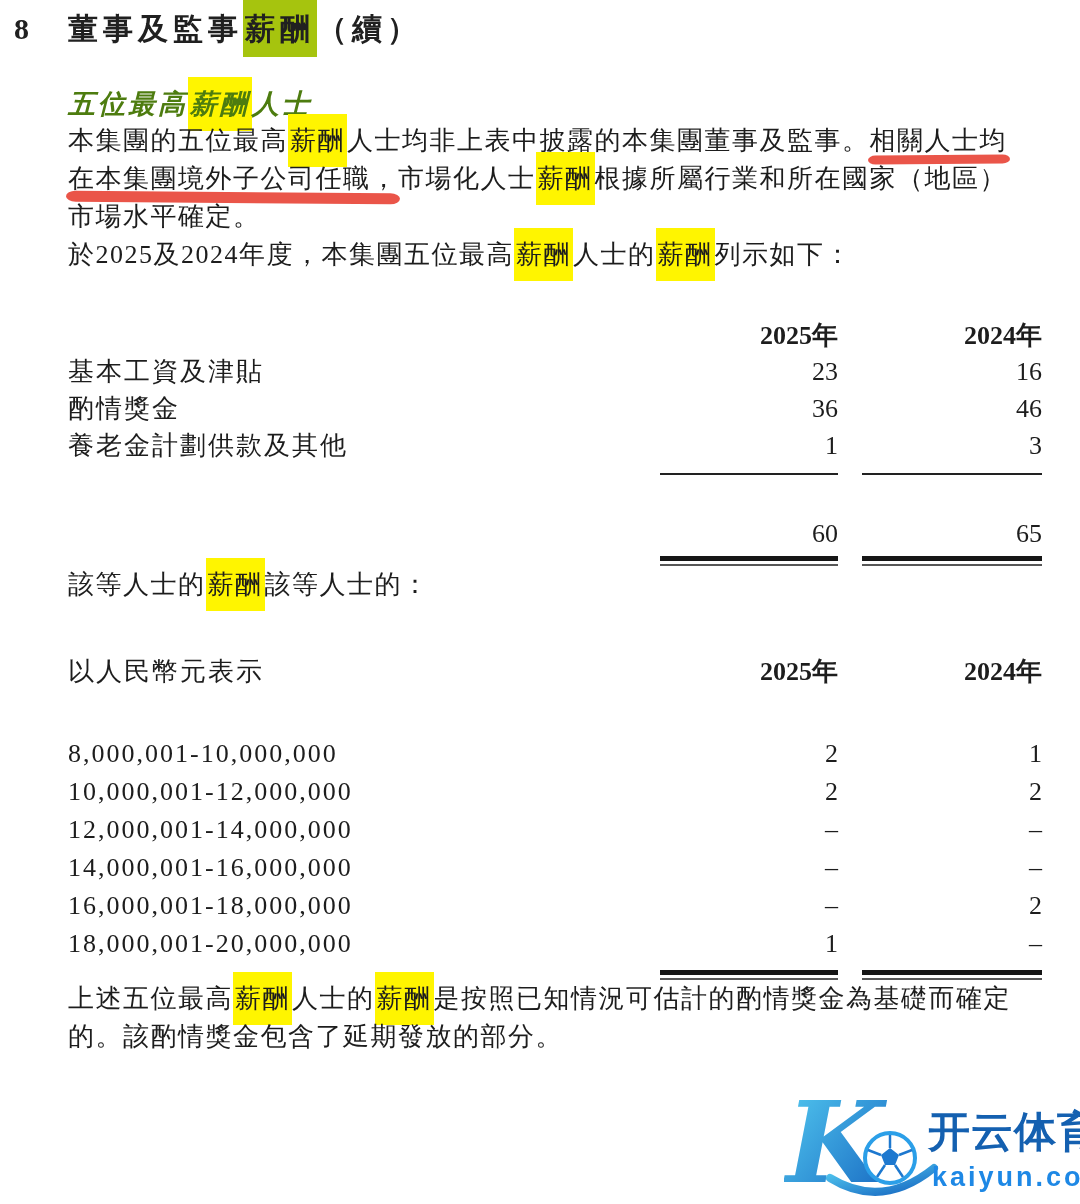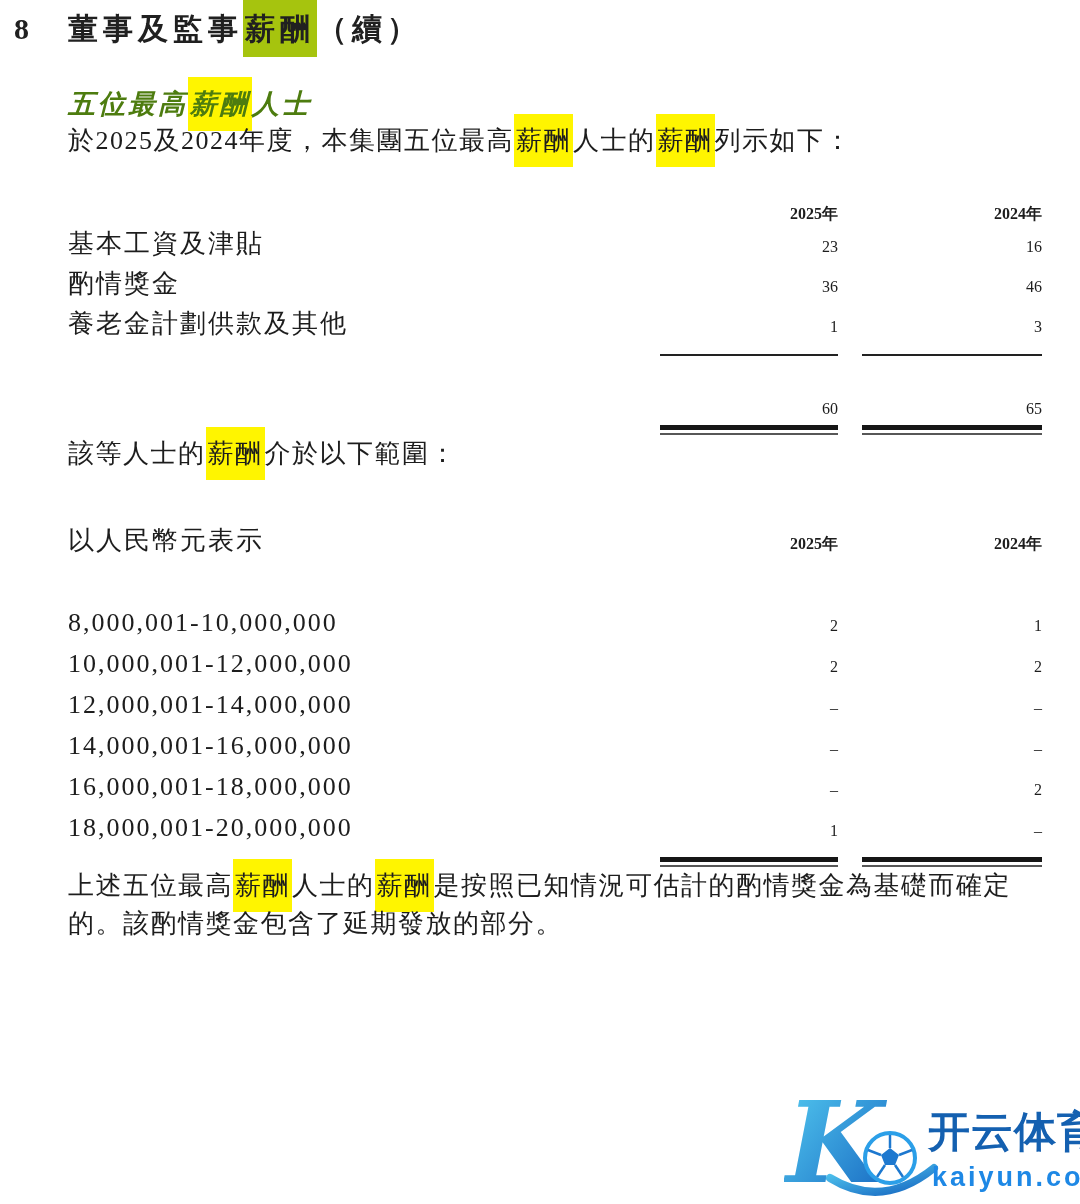--- a/index.html
+++ b/index.html
@@ -28,21 +28,21 @@
   .mk-yellow{background:#fff500;}
   
   .red-underline{position:relative;}
   .red-underline::after{
     content:""; position:absolute; left:-2px; right:-2px; bottom:-9px; height:9px;
     background:#e8473a; border-radius:10px/6px; transform:rotate(-0.5deg); opacity:.92;}
   .red-underline.r2::after{height:11px; bottom:-10px; border-radius:14px/8px; transform:rotate(0.45deg);}
   
   .tbl{margin:0;}
   .trow{display:grid; grid-template-columns:1fr 178px 180px; column-gap:24px; align-items:baseline;}
-  .c-num{text-align:right; font-size:16px; letter-spacing:0;}
+  .c-num{text-align:right; font-size:26px; letter-spacing:0;}
   .c-label{font-size:26px; letter-spacing:2px;}
   .thead1{margin-top:44px;}
   .thead1 .c-num, .thead2 .c-num{font-weight:bold;}
   .thead2{margin-top:50px;}
   .thead2 .c-label{font-family:"Liberation Sans","DejaVu Sans",sans-serif; font-weight:normal;}
   .tbody1{line-height:37px;}
   .tbody2{margin-top:46px; line-height:38px;}
   .rulerow{margin-top:9px;}
   .single-rule{border-top:2px solid #222; height:0;}
   .totalrow{margin-top:44px;}
@@ -59,20 +59,25 @@
 
   <div class="h1">
     <span class="h1-num">8</span>
     <span>董事及監事</span><mark class="mk-green">薪酬</mark><span>（續）</span>
   </div>
 
   <div class="h2">
     <span>五位最高</span><mark class="mk-yellow">薪酬</mark><span>人士</span>
   </div>
 
+  <p class="body intro">
+    <span>本集團的五位最高</span><mark class="mk-yellow">薪酬</mark><span>人士均非上表中披露的本集團董事及監事。</span><span class="red-underline r1">相關人士均</span><br>
+    <span class="red-underline r2">在本集團境外子公司任職，</span><span>市場化人士</span><mark class="mk-yellow">薪酬</mark><span>根據所屬行業和所在國家（地區）</span><br>
+    <span>市場水平確定。</span>
+  </p>
 
   <p class="body leadin">
     <span>於2025及2024年度，本集團五位最高</span><mark class="mk-yellow">薪酬</mark><span>人士的</span><mark class="mk-yellow">薪酬</mark><span>列示如下：</span>
   </p>
 
   <div class="tbl">
     <div class="trow thead1">
       <div class="c-label"></div>
       <div class="c-num">2025年</div>
       <div class="c-num">2024年</div>
@@ -105,21 +110,21 @@
       <div class="c-num">65</div>
     </div>
     <div class="trow dblrow">
       <div></div>
       <div class="double-rule"></div>
       <div class="double-rule"></div>
     </div>
   </div>
 
   <p class="body rangelead">
-    <span>該等人士的</span><mark class="mk-yellow">薪酬</mark><span>介於以下範圍：</span>
+    <span>該等人士的</span><mark class="mk-yellow">薪酬</mark><span>該等人士的：</span>
   </p>
 
   <div class="tbl">
     <div class="trow thead2">
       <div class="c-label">以人民幣元表示</div>
       <div class="c-num">2025年</div>
       <div class="c-num">2024年</div>
     </div>
     <div class="tbody2">
       <div class="trow">

